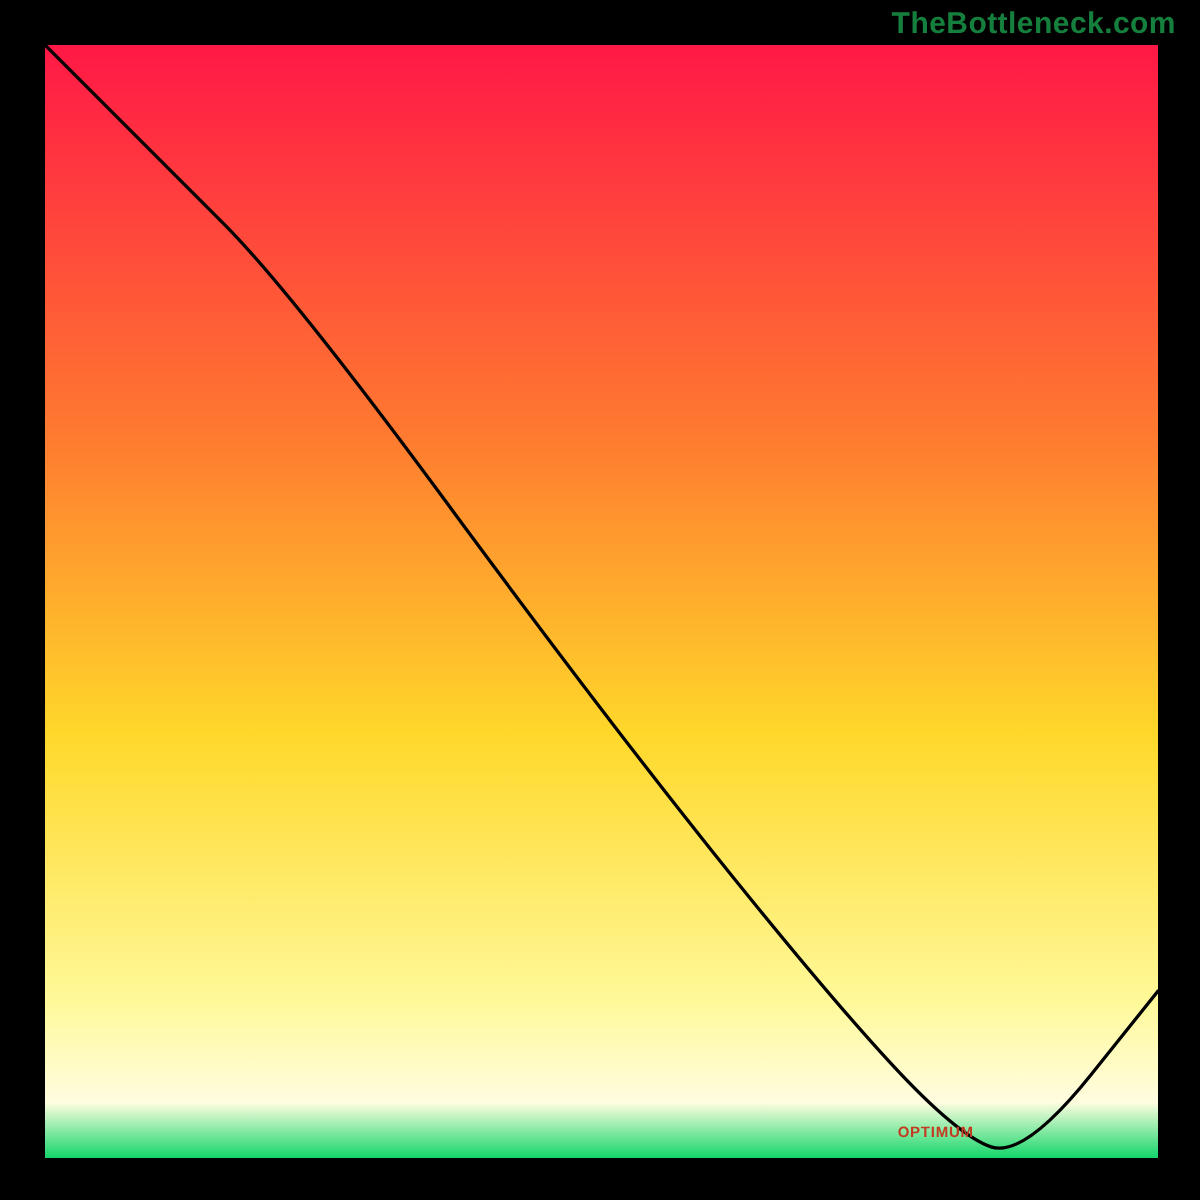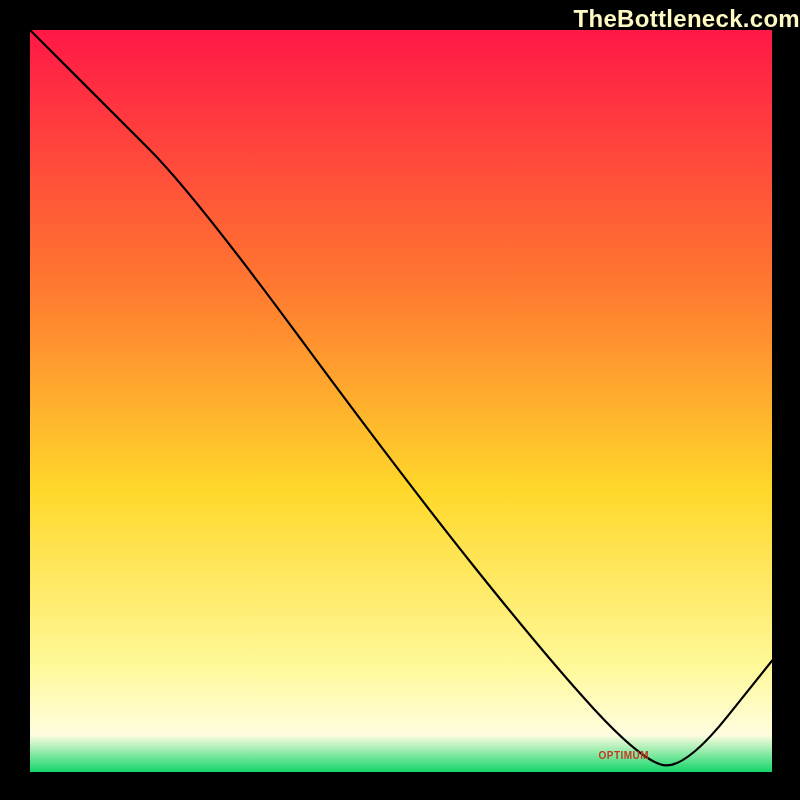--- a/index.html
+++ b/index.html
@@ -1,25 +1,25 @@
 <!DOCTYPE html>
 <html><head>
 <meta charset="utf-8">
 <style>
   * { margin: 0; padding: 0; box-sizing: border-box; }
   html, body { width: 800px; height: 800px; background: #000; overflow: hidden; }
   .wrap { position: relative; width: 800px; height: 800px; }
   .watermark {
     position: absolute;
     top: 5px;
-    right: 0;
-    color: #fef9c3;
+    right: 16px;
+    color: #15803d;
     font-family: Arial, Helvetica, sans-serif;
     font-weight: bold;
-    font-size: 24px;
+    font-size: 20px;
     letter-spacing: 0.3px;
     z-index: 10;
   }
   .plot {
     position: absolute;
     left: 30px;
     top: 30px;
     width: 742px;
     height: 742px;
     overflow: hidden;

